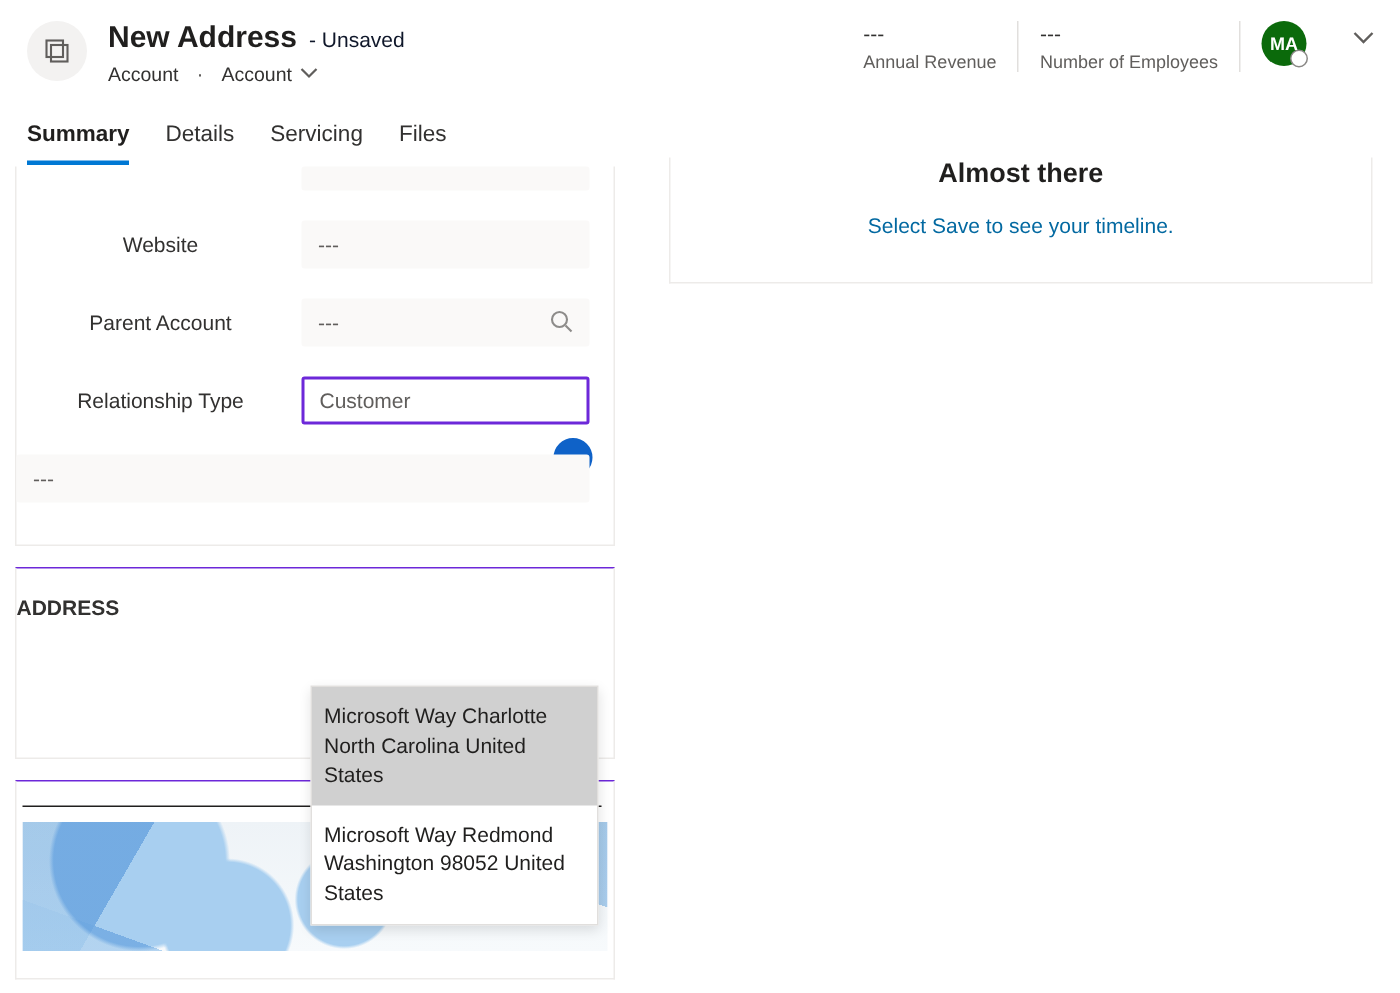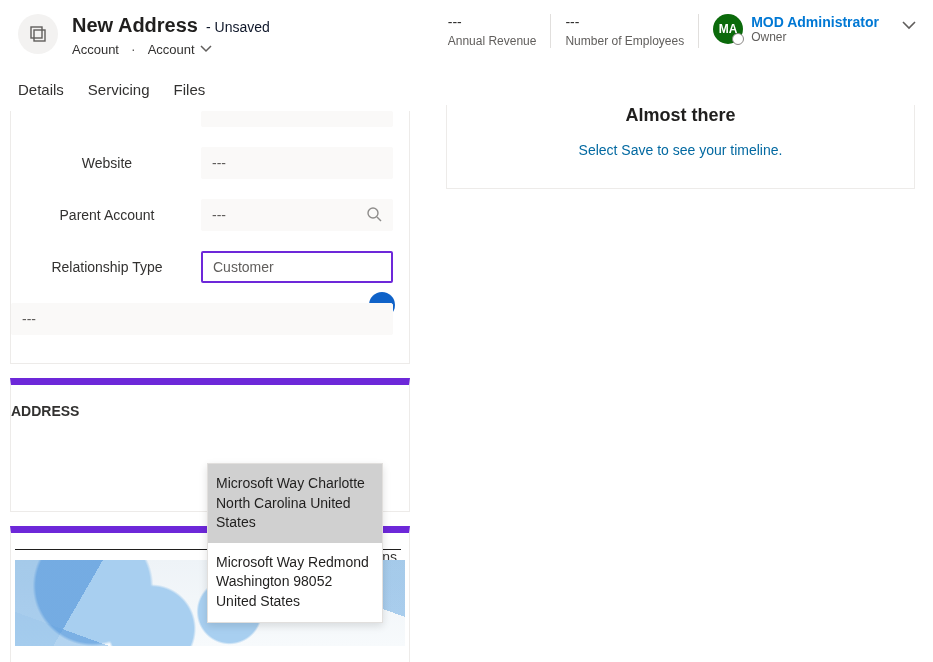--- a/index.html
+++ b/index.html
@@ -85,21 +85,21 @@
   .content { display:flex; gap:16px; padding:0 0 0 10px; }
   .col-left { width:400px; }
   .col-right { flex:1; padding:0 18px 0 10px; }
 
   .card {
     background:#fff;
     border:1px solid #edebe9;
     border-top:none;
     padding:0 0 18px 0;
   }
-  .card + .card { margin-top:14px; border-top:7px solid #6d28d9; }
+  .card + .card { margin-top:14px; border-top:1px solid #6d28d9; }
   .card-inner { padding: 0 8px 0 0; }
 
   .field-row {
     display:flex; align-items:center;
     padding: 10px 8px 10px 0;
     text-align: center;
   }
   .field-label {
     flex:0 0 190px;
     font-size:14px; color:#323130;
@@ -163,21 +163,21 @@
   .addr-input .caret{
     display:inline-block; width:1px; height:16px; background:#000;
     vertical-align:middle; margin-left:1px;
     animation: blink 1s step-end infinite;
   }
   @keyframes blink { 50% { opacity:0; } }
   .edit-icon{ margin-left:14px; margin-top:6px; color:#0078d4; }
   .addr-dropdown{
     position:absolute;
     left:196px; top:78px;
-    width:176px;
+    width:192px;
     background:#fff;
     border:1px solid #e1dfdd;
     box-shadow:0 3px 8px rgba(0,0,0,.12);
     z-index:10;
   }
   .addr-item{
     padding:10px 8px; font-size:14px; line-height:1.4; color:#201f1e;
   }
   .addr-item.hot{ background:#d0d0d0; }
 
@@ -261,34 +261,31 @@
     <div class="stat">
       <div class="stat-value">---</div>
       <div class="stat-label">Annual Revenue</div>
     </div>
     <div class="stat">
       <div class="stat-value">---</div>
       <div class="stat-label">Number of Employees</div>
     </div>
     <div class="owner-block">
       <div class="avatar">MA</div>
-      <div>
-        <div class="owner-name">MOD Administrator</div>
-        <div class="owner-role">Owner</div>
-      </div>
     </div>
     <span class="chev chev-hdr">
       <svg width="16" height="10" viewBox="0 0 16 10">
           <polyline points="2,2 8,8 14,2" stroke-width="1.6"></polyline>
         </svg>
     </span>
   </div>
 </div>
 
 <div class="tabs">
+  <div class="tab active">Summary</div>
   <div class="tab">Details</div>
   <div class="tab">Servicing</div>
   <div class="tab">Files</div>
 </div>
 
 <div class="content">
   <div class="col-left">
 
     <div class="card first">
       <div class="card-inner">

